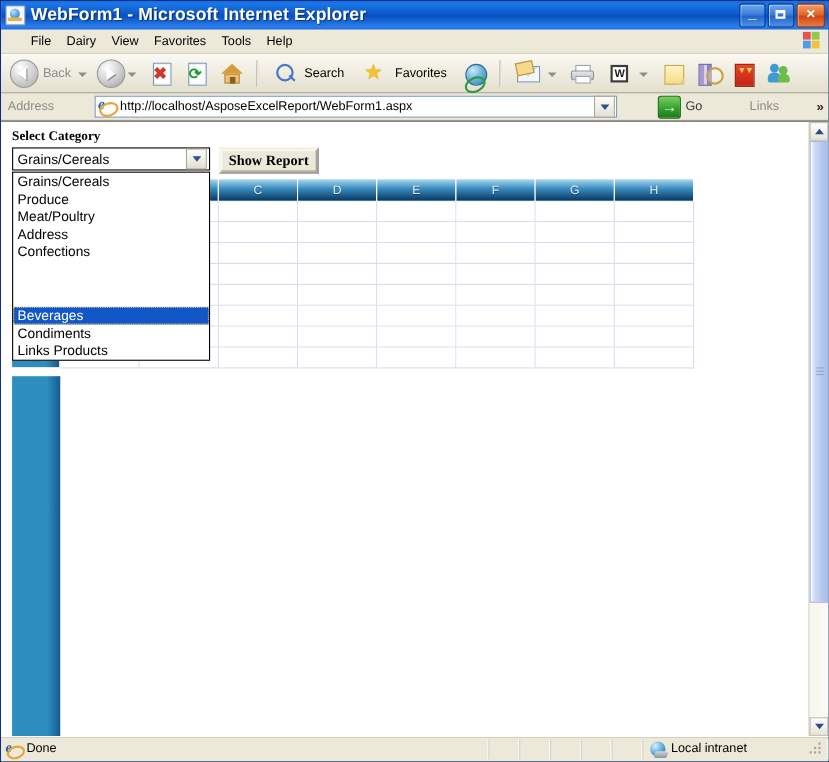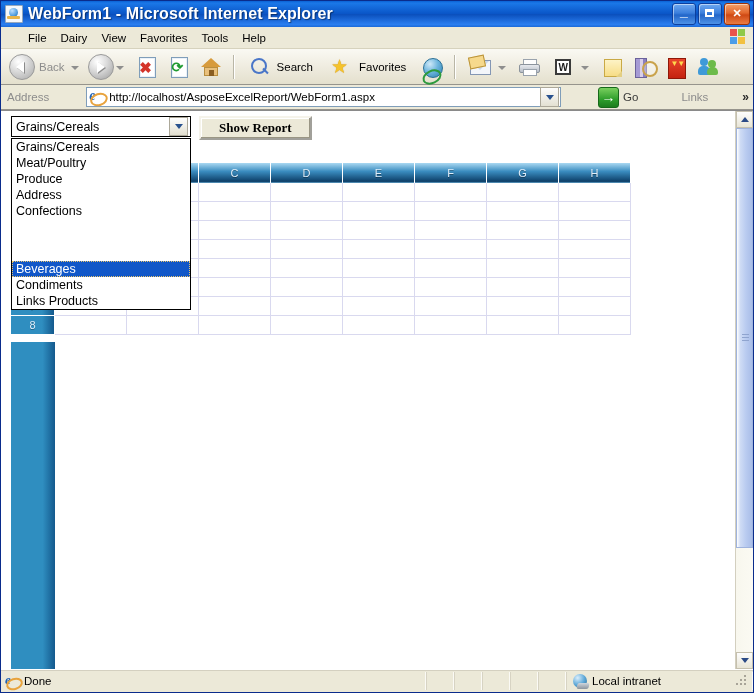--- a/index.html
+++ b/index.html
@@ -210,21 +210,21 @@
     border:1px solid #000;display:flex;align-items:center;position:relative;
   }
   .combo .val{font-size:12.5px;color:#000;padding-left:4px;flex:1;white-space:nowrap;}
   .combo .btn{
     width:17px;height:17px;margin-right:2px;flex:0 0 17px;
     background:linear-gradient(to bottom,#fefefe,#e2dfd0);border:1px solid #aca899;
     display:flex;align-items:center;justify-content:center;
   }
   .showbtn{
     font-family:"Liberation Serif",serif;font-weight:bold;font-size:13px;color:#000;
-    padding:2px 18px;background:#ece9d8;border:2px outset #f5f3ea;
+    padding:2px 7px;background:#ece9d8;border:2px outset #f5f3ea;
     box-shadow:inset -1px -1px 0 #9a9684, inset 1px 1px 0 #fff;cursor:default;
     white-space:nowrap;
   }
   .droplist{
     position:absolute;left:0;top:22px;width:180px;box-sizing:border-box;
     background:#fff;border:1px solid #000;z-index:40;
   }
   .dl-item{
     font-size:12.5px;color:#000;padding:0 0 0 4px;height:16px;line-height:16px;
     white-space:nowrap;
@@ -268,21 +268,21 @@
   .statusbar{
     height:22px;flex:0 0 22px;background:#ece9d8;border-top:1px solid #ffffff;
     display:flex;align-items:center;box-shadow:inset 0 1px 0 #d4d0c0;
   }
   .st-panel{
     height:18px;box-sizing:border-box;border-left:1px solid #d7d3c3;
     border-right:1px solid #fbfaf5;display:flex;align-items:center;
   }
   .st-main{flex:1;padding-left:4px;border-left:none;}
   .st-small{width:28px;}
-  .st-zone{width:187px;padding-left:6px;}
+  .st-zone{width:169px;padding-left:6px;}
   .st-txt{font-size:11.5px;color:#000;margin-left:4px;}
   .ie-small{width:15px;height:15px;position:relative;flex:0 0 15px;}
   .ie-small .e{position:absolute;left:0;top:-2px;font-size:13px;font-weight:bold;color:#1f62b5;font-style:italic;font-family:"Liberation Serif",serif;}
   .ie-small .ring{position:absolute;left:1px;top:4px;width:13px;height:8px;border:2px solid #e8a33d;border-radius:50%;transform:rotate(-18deg);}
   .zone-ico{width:15px;height:15px;position:relative;flex:0 0 15px;}
   .zone-ico .gl{position:absolute;left:0;top:0;width:14px;height:14px;border-radius:50%;
     background:radial-gradient(circle at 33% 28%,#d9eefc 0%,#5fa9d8 50%,#22658f 100%);}
   .zone-ico .base{position:absolute;left:4px;top:9px;width:12px;height:6px;
     background:linear-gradient(#cfd6dd,#8b949d);border-radius:2px;transform:skewX(-12deg);}
   .grip{width:16px;height:16px;position:relative;margin-left:auto;margin-right:2px;}
@@ -427,32 +427,33 @@
       <span class="golbl">Go</span>
     </div>
     <span class="linkslbl">Links</span>
     <span class="chevdbl">»</span>
   </div>
 
   <div class="client">
     <div class="page-area">
 
       <div class="form-wrap">
+        <span class="sel-lbl">Select Category</span>
         <div class="row1">
           <div style="position:relative;">
             <div class="combo">
               <span class="val">Grains/Cereals</span>
               <span class="btn">
                   <i class="chev"></i>
                 </span>
             </div>
             <div class="droplist">
               <div class="dl-item">Grains/Cereals</div>
+              <div class="dl-item">Produce</div>
               <div class="dl-item">Meat/Poultry</div>
-              <div class="dl-item">Produce</div>
               <div class="dl-item">Address</div>
               <div class="dl-item">Confections</div>
               <div class="dl-item sel">Beverages</div>
               <div class="dl-item">Condiments</div>
               <div class="dl-item">Links Products</div>
             </div>
           </div>
           <div class="showbtn">Show Report</div>
         </div>
       </div>

